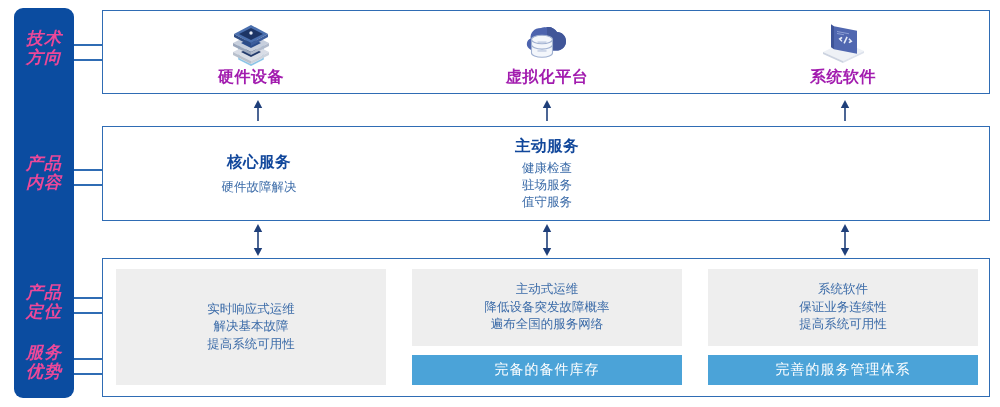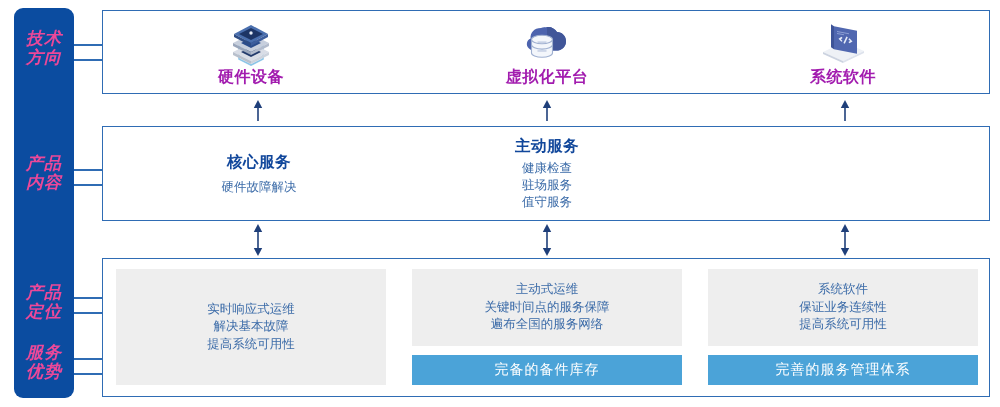--- a/index.html
+++ b/index.html
@@ -326,21 +326,21 @@
       <div class="graybox">
         <div class="gline">实时响应式运维</div>
         <div class="gline">解决基本故障</div>
         <div class="gline">提高系统可用性</div>
       </div>
     </div>
 
     <div class="scol" style="left:296px;">
       <div class="graybox">
         <div class="gline">主动式运维</div>
-        <div class="gline">关键时间点的服务保障</div>
+        <div class="gline">降低设备突发故障概率</div>
         <div class="gline">遍布全国的服务网络</div>
       </div>
       <div class="bluebar">完备的备件库存</div>
     </div>
 
     <div class="scol" style="left:592px;">
       <div class="graybox">
         <div class="gline">系统软件</div>
         <div class="gline">保证业务连续性</div>
         <div class="gline">提高系统可用性</div>

